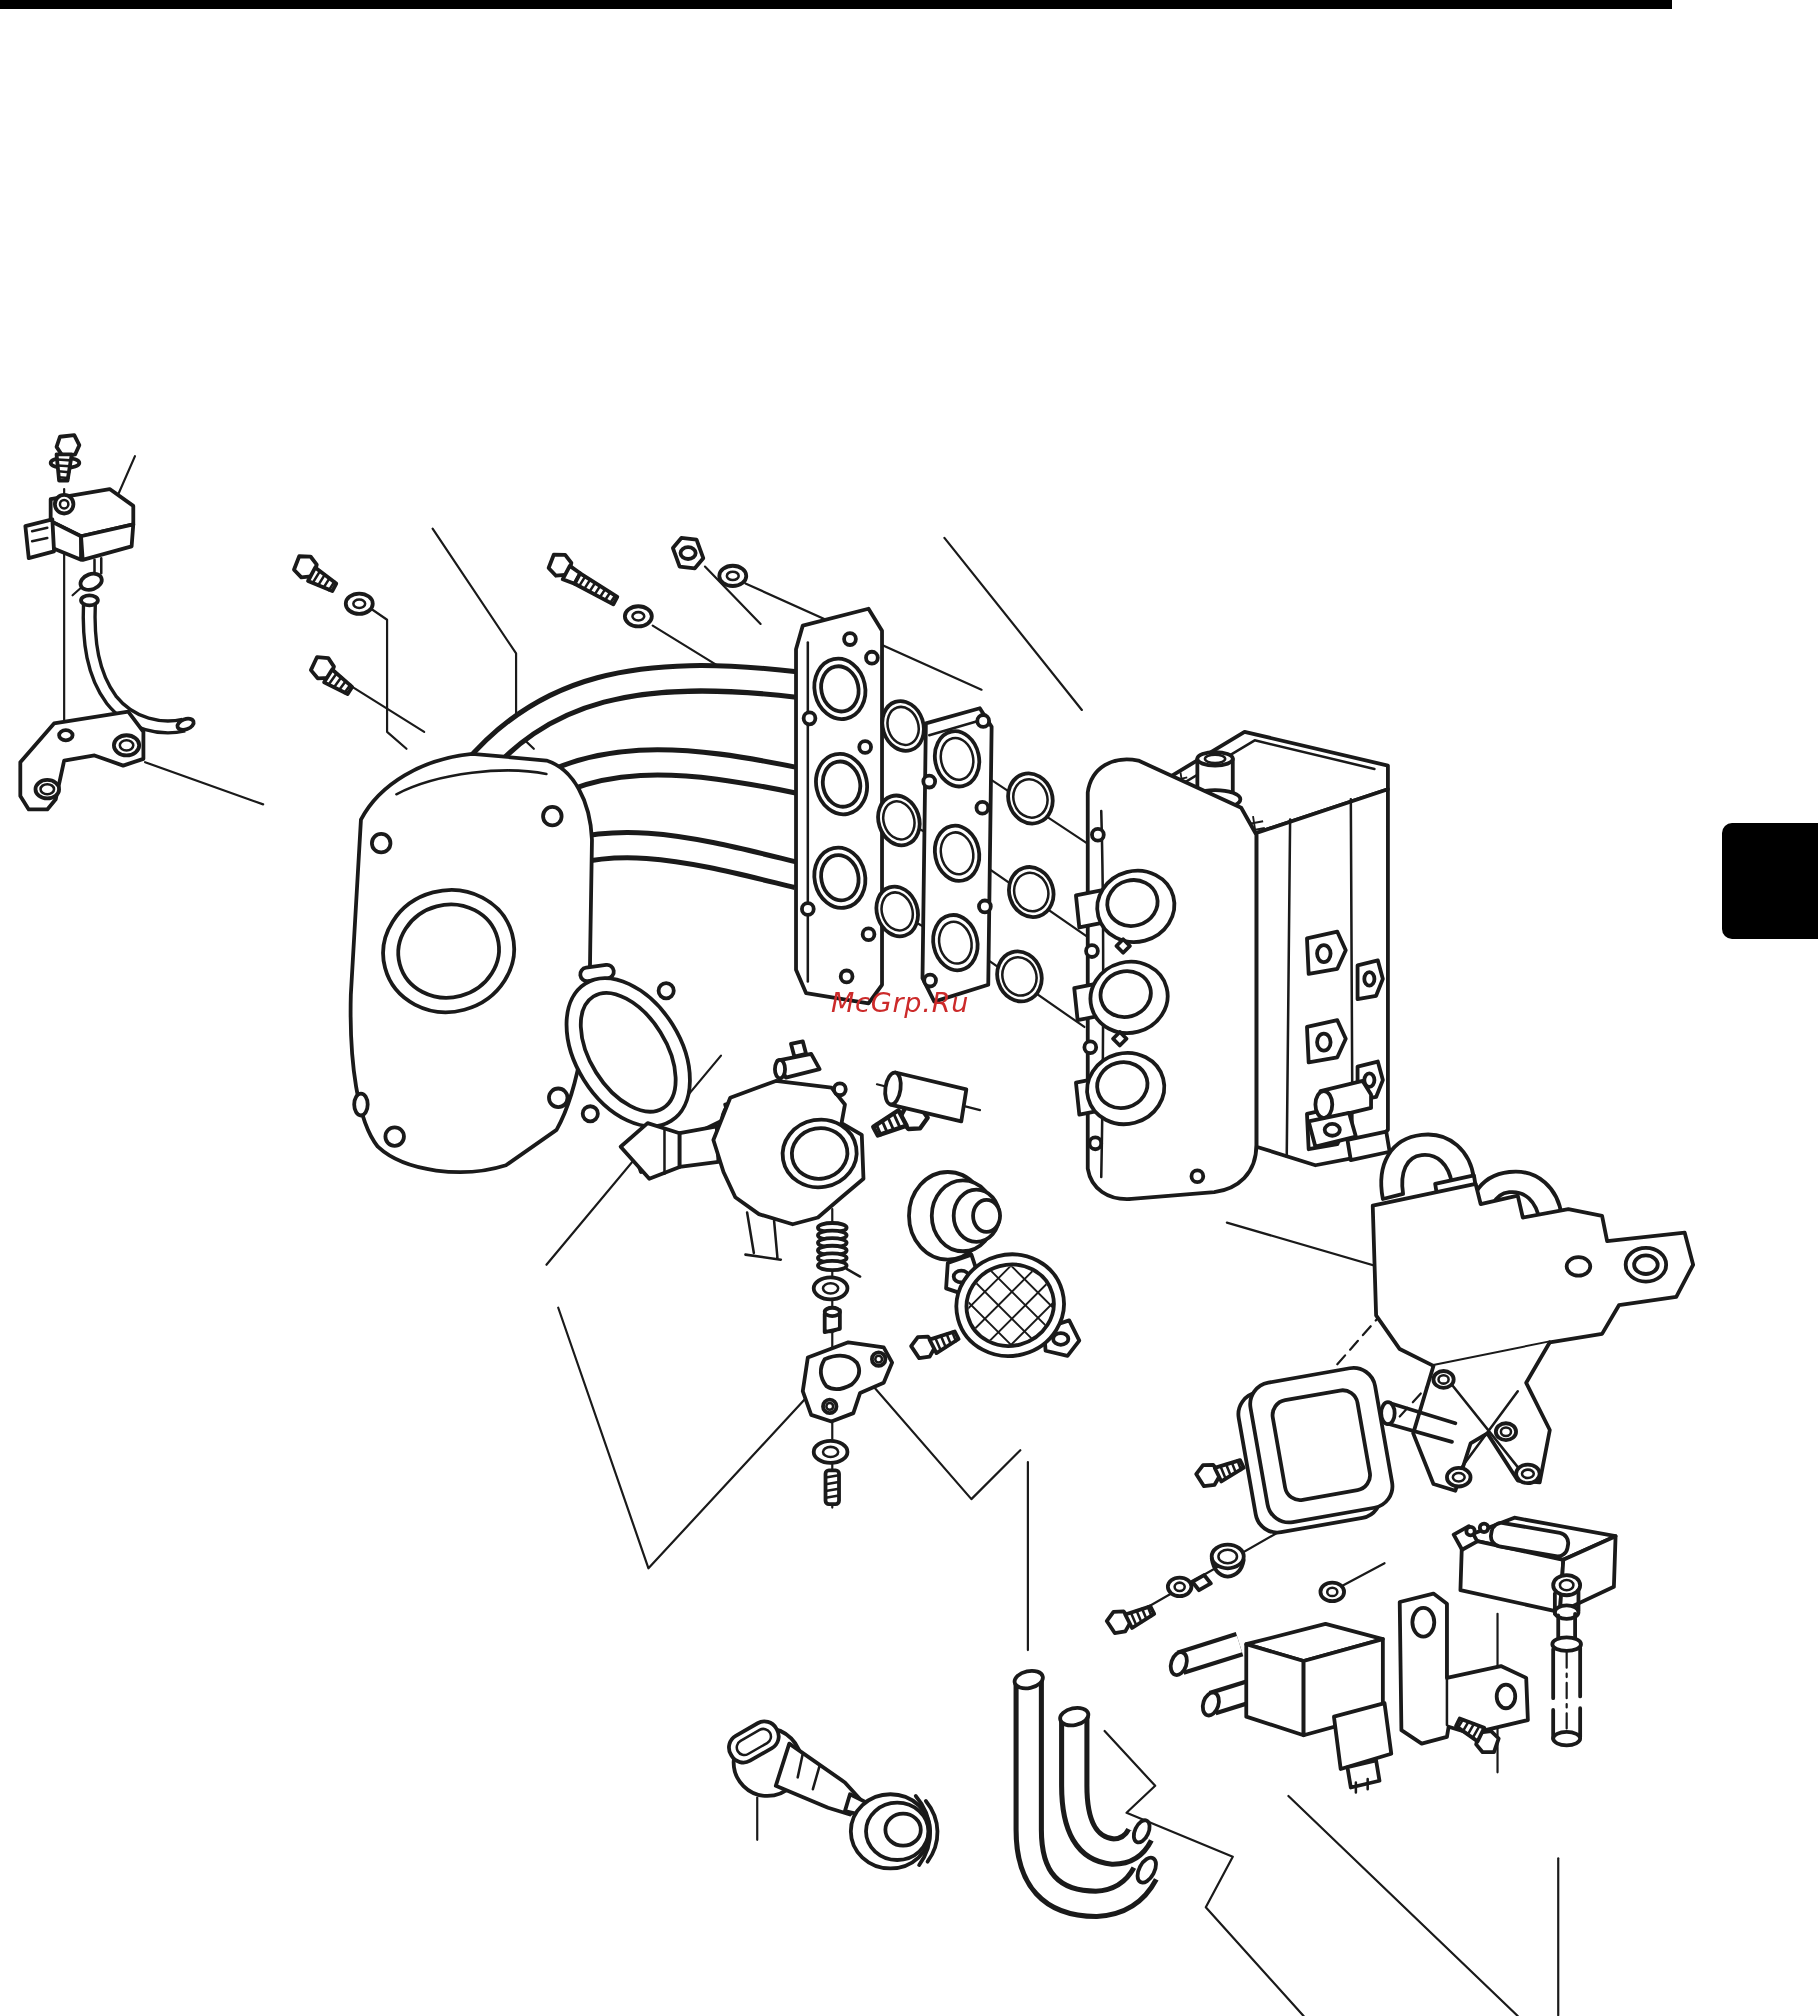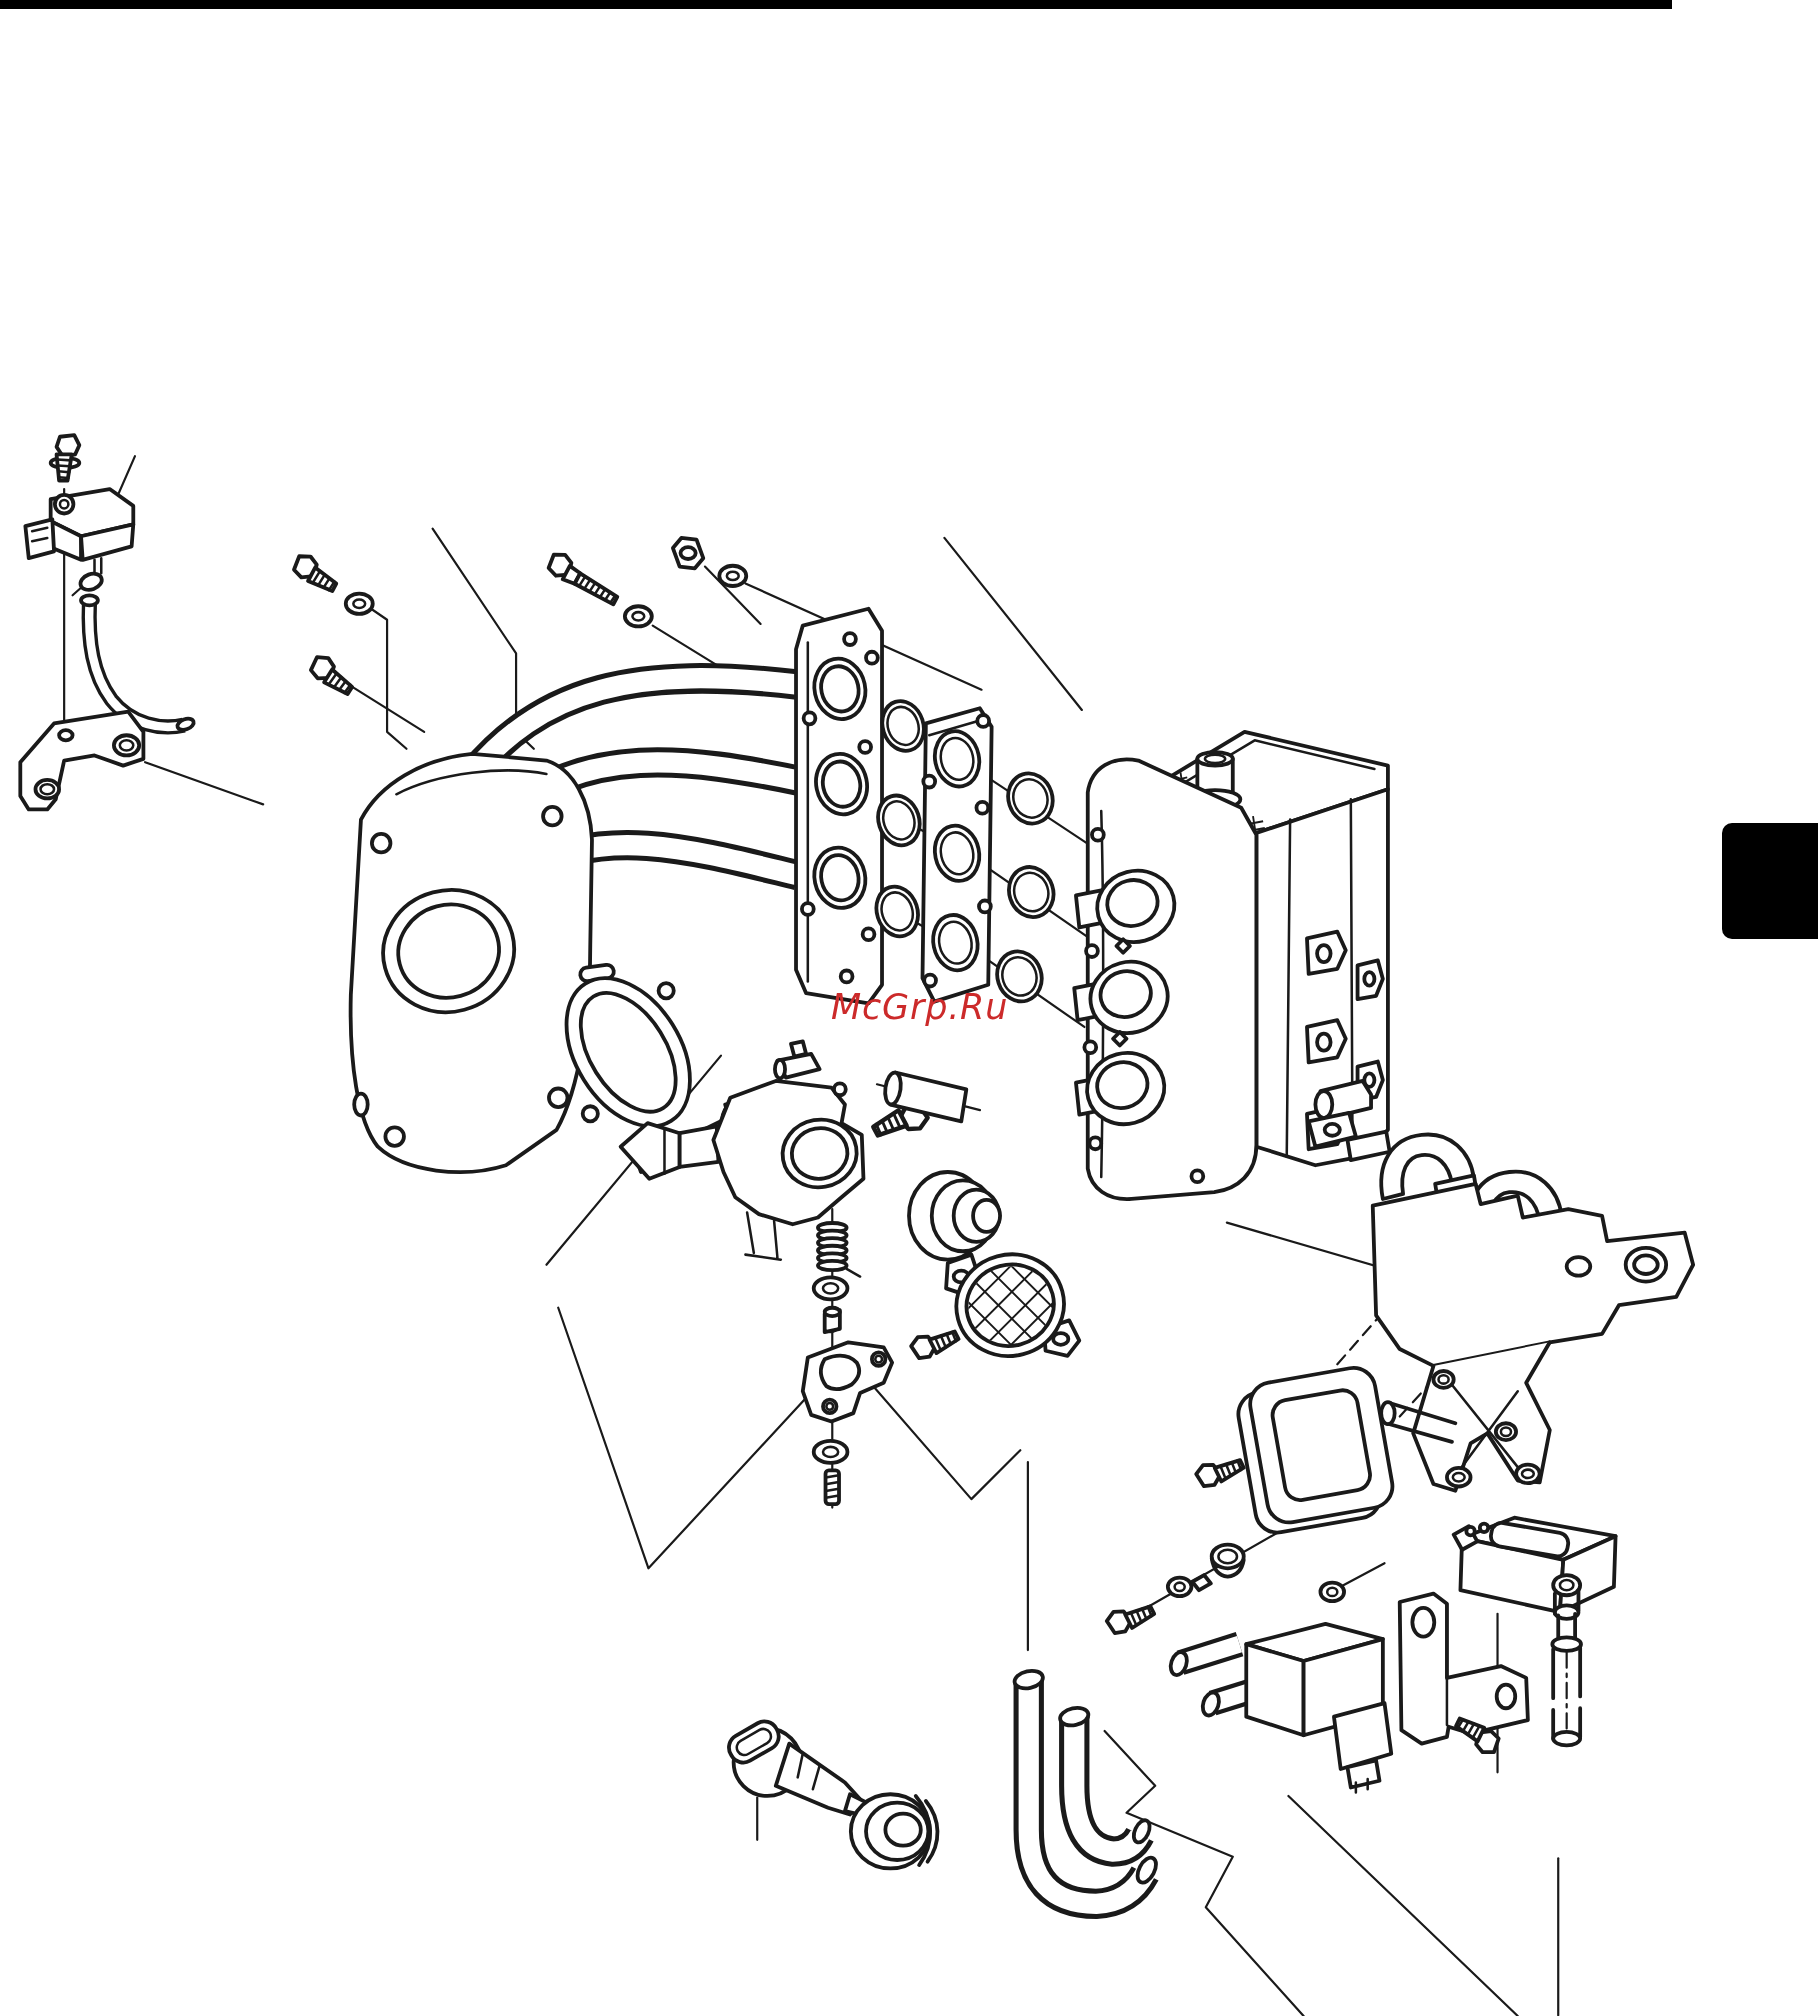--- a/index.html
+++ b/index.html
@@ -1,21 +1,21 @@
 <!DOCTYPE html>
 <html style="font-size:13.5px"><head>
 <meta charset="utf-8">
 <style>
   html,body{margin:0;padding:0;background:#ffffff;}
   .page{position:relative;width:1818px;height:2016px;background:#ffffff;overflow:hidden;
         font-family:"DejaVu Sans","Liberation Sans",sans-serif;}
   .top-bar{position:absolute;left:0;top:0;width:1672px;height:9.3px;background:#000000;}
   .side-tab{position:absolute;left:1722px;top:823px;width:96px;height:116px;background:#000000;
             border-radius:10px 0 0 10px;}
-  .watermark{position:absolute;left:831px;top:987px;font-size:35px;font-style:italic;
+  .watermark{position:absolute;left:831px;top:987px;font-size:27px;font-style:italic;
              font-weight:500;color:#cc2a2a;letter-spacing:0.8px;white-space:nowrap;}
   svg{position:absolute;left:0;top:0;}
   .s4{fill:#ffffff;stroke:#1a1a1a;stroke-width:4.5;stroke-linejoin:round;stroke-linecap:round;}
   .s3{fill:none;stroke:#1a1a1a;stroke-width:3;stroke-linejoin:round;stroke-linecap:round;}
   .o4{fill:none;stroke:#1a1a1a;stroke-width:4.5;stroke-linecap:round;}
   .ln{fill:none;stroke:#1a1a1a;stroke-width:2.6;stroke-linecap:round;stroke-linejoin:round;}
   .t36{fill:none;stroke:#1a1a1a;stroke-width:36;stroke-linecap:butt;}
   .t24{fill:none;stroke:#ffffff;stroke-width:24;stroke-linecap:butt;}
   .t30{fill:none;stroke:#1a1a1a;stroke-width:30;stroke-linecap:butt;}
   .t20{fill:none;stroke:#ffffff;stroke-width:20;stroke-linecap:butt;}

